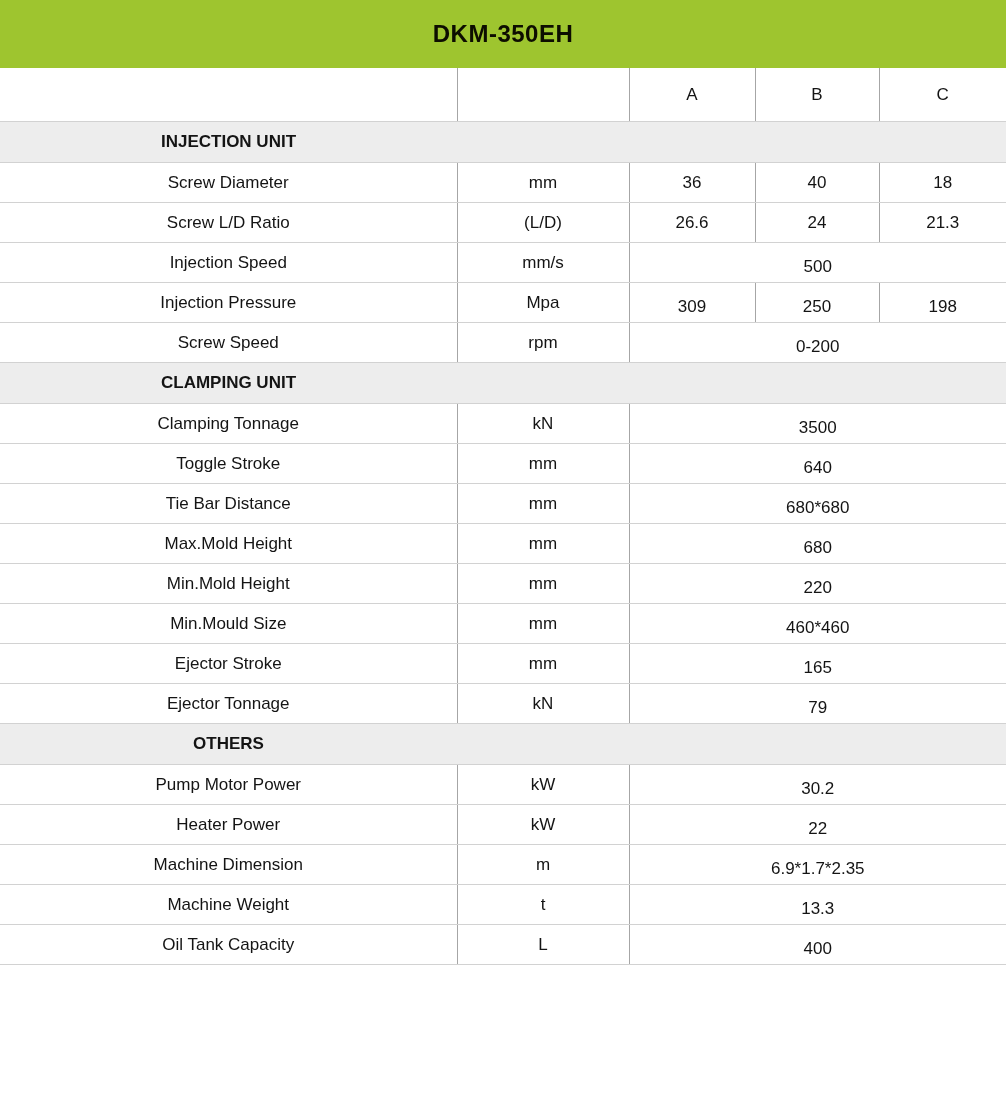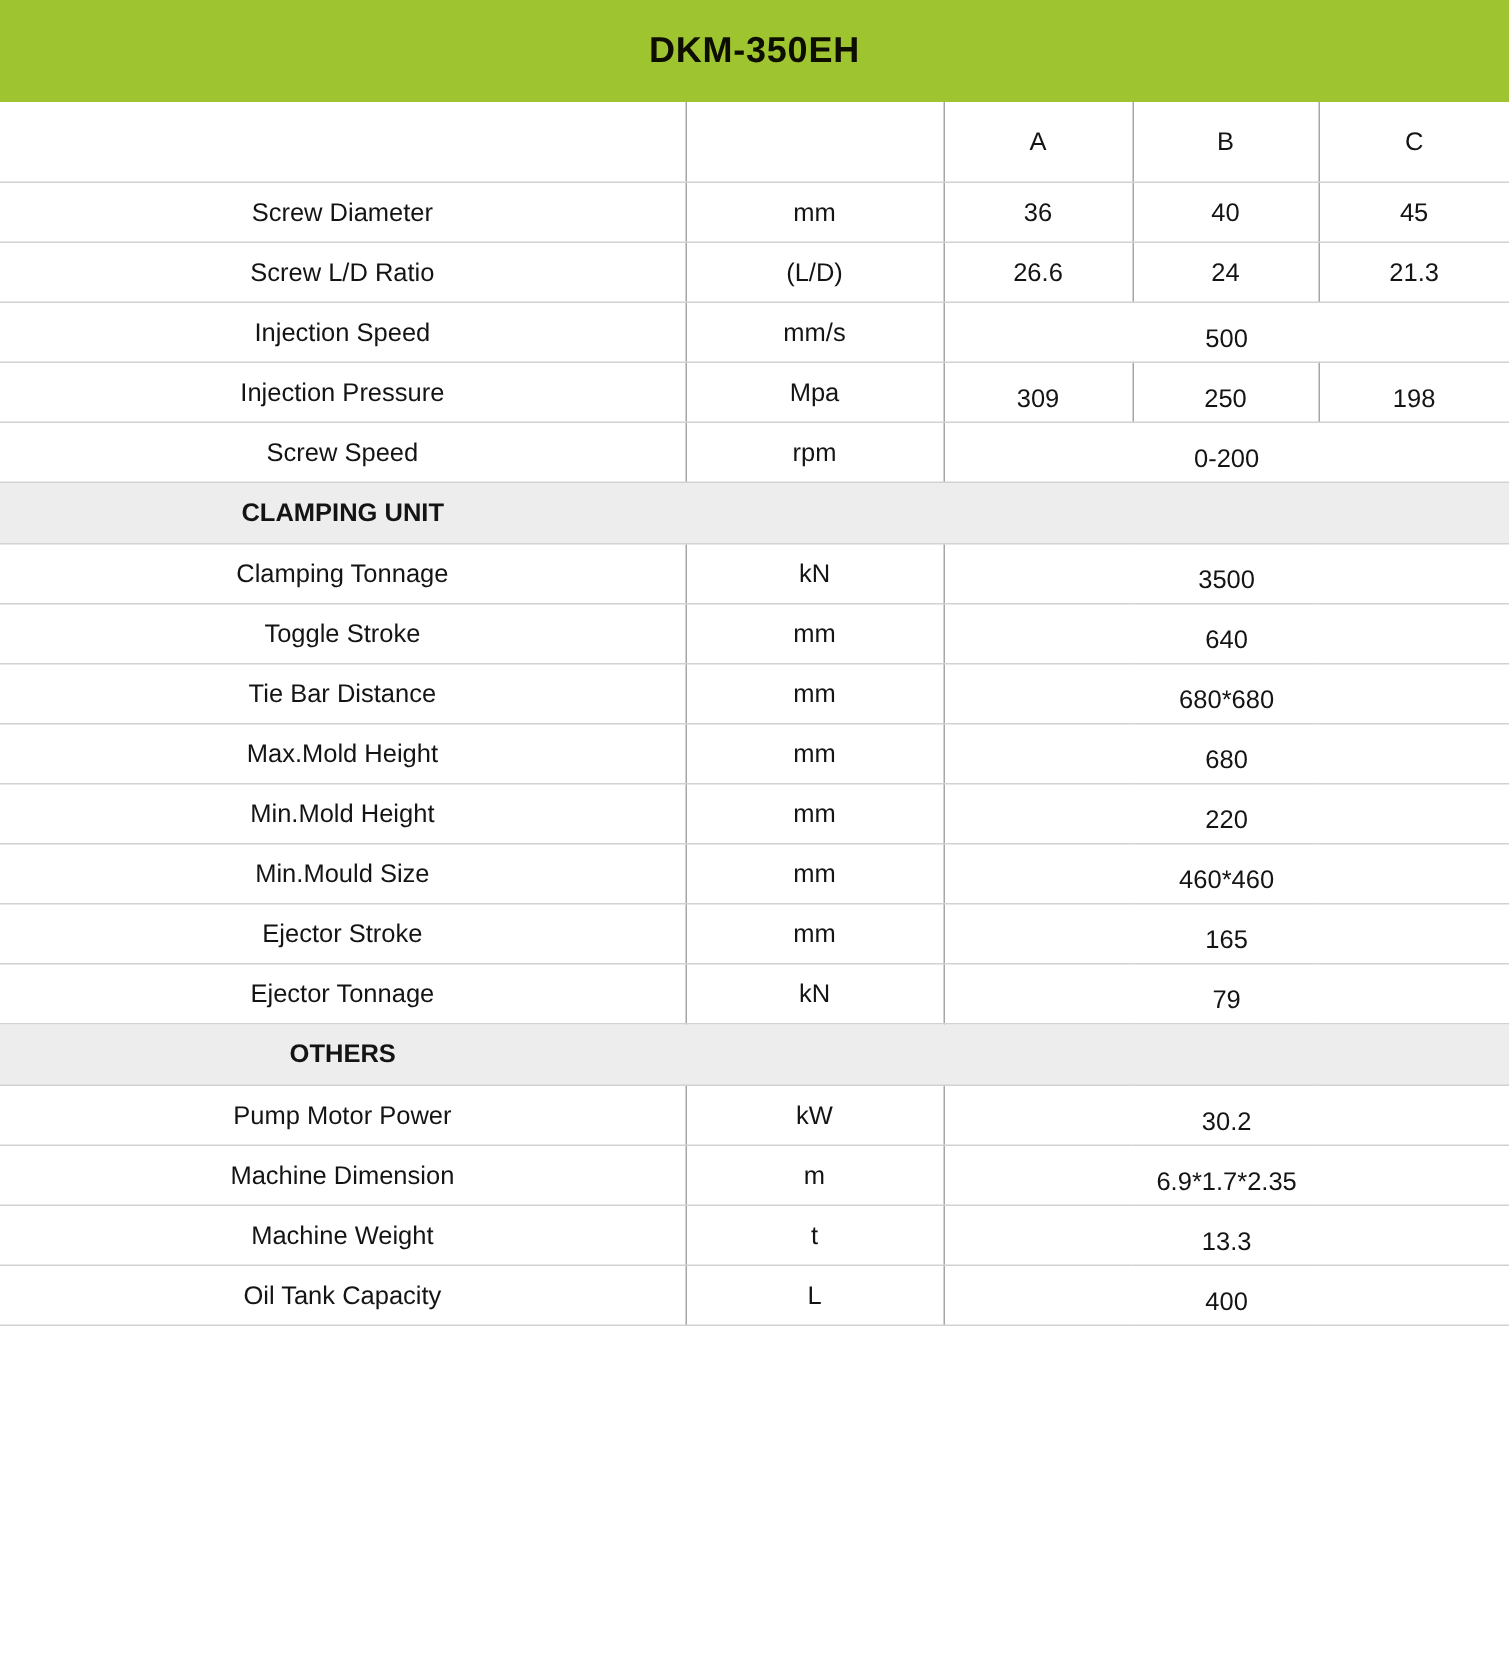--- a/index.html
+++ b/index.html
@@ -86,26 +86,31 @@
   <thead>
     <tr class="colhead">
       <td class="vr"></td>
       <td class="vr"></td>
       <td class="vr">A</td>
       <td class="vr">B</td>
       <td>C</td>
     </tr>
   </thead>
   <tbody id="spec-body">
+  <tr class="sectionrow">
+        <td colspan="5">
+          <div class="section-title">INJECTION UNIT</div>
+        </td>
+      </tr>
       <tr class="datarow">
         <td class="vr"><span>Screw Diameter</span></td>
         <td class="vr"><span>mm</span></td>
         <td class="vr"><span>36</span></td>
         <td class="vr"><span>40</span></td>
-        <td><span>45</span></td>
+        <td><span>18</span></td>
       </tr>
       <tr class="datarow">
         <td class="vr"><span>Screw L/D Ratio</span></td>
         <td class="vr"><span>(L/D)</span></td>
         <td class="vr"><span>26.6</span></td>
         <td class="vr"><span>24</span></td>
         <td><span>21.3</span></td>
       </tr>
       <tr class="datarow">
         <td class="vr"><span>Injection Speed</span></td>
@@ -173,20 +178,25 @@
         <td colspan="5">
           <div class="section-title">OTHERS</div>
         </td>
       </tr>
       <tr class="datarow">
         <td class="vr"><span>Pump Motor Power</span></td>
         <td class="vr"><span>kW</span></td>
         <td colspan="3"><span class="low">30.2</span></td>
       </tr>
       <tr class="datarow">
+        <td class="vr"><span>Heater Power</span></td>
+        <td class="vr"><span>kW</span></td>
+        <td colspan="3"><span class="low">22</span></td>
+      </tr>
+      <tr class="datarow">
         <td class="vr"><span>Machine Dimension</span></td>
         <td class="vr"><span>m</span></td>
         <td colspan="3"><span class="low">6.9*1.7*2.35</span></td>
       </tr>
       <tr class="datarow">
         <td class="vr"><span>Machine Weight</span></td>
         <td class="vr"><span>t</span></td>
         <td colspan="3"><span class="low">13.3</span></td>
       </tr>
       <tr class="datarow">

